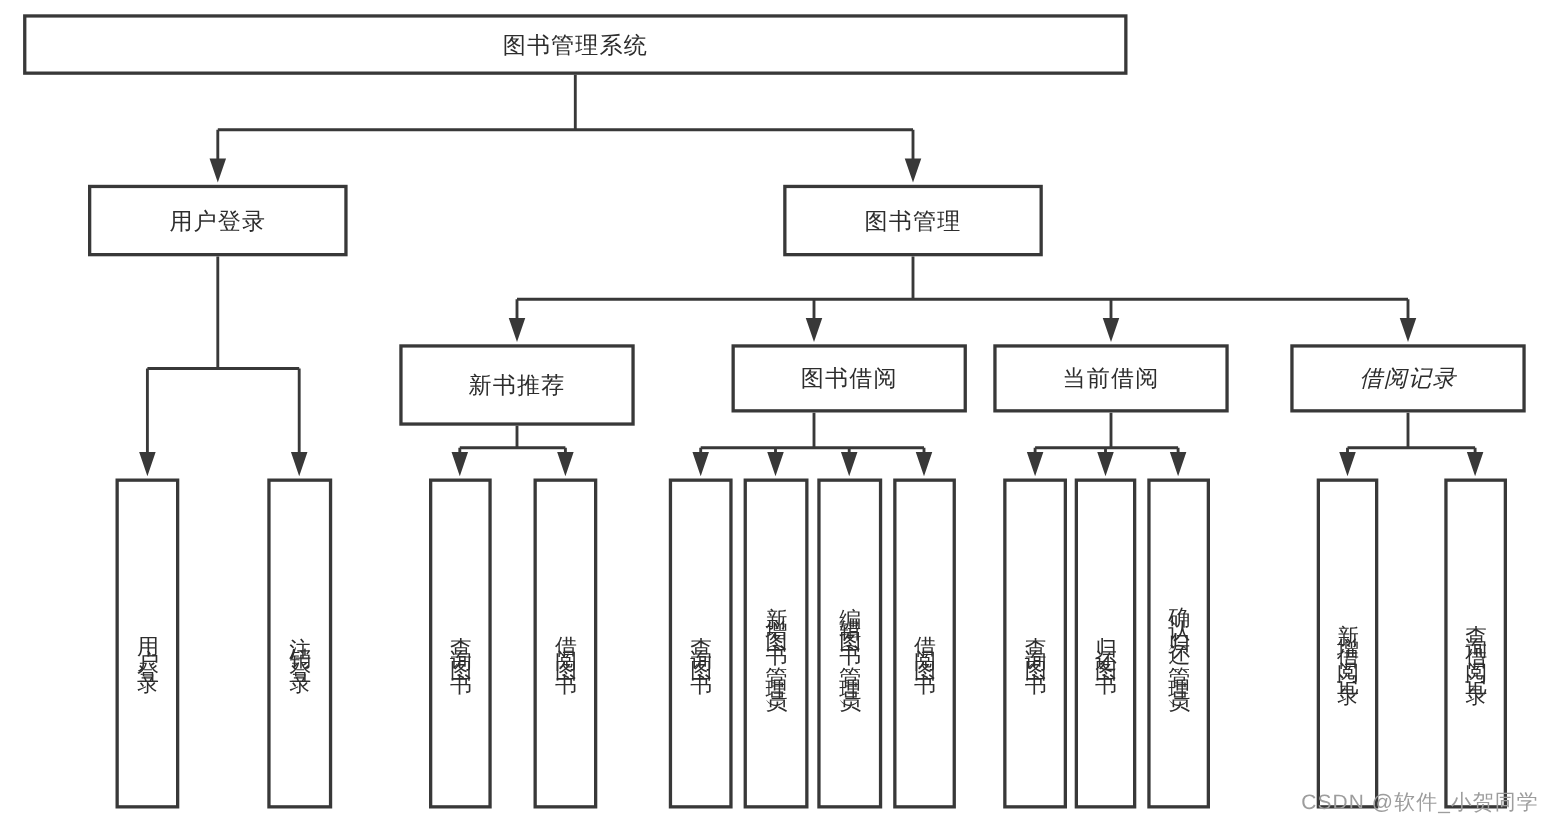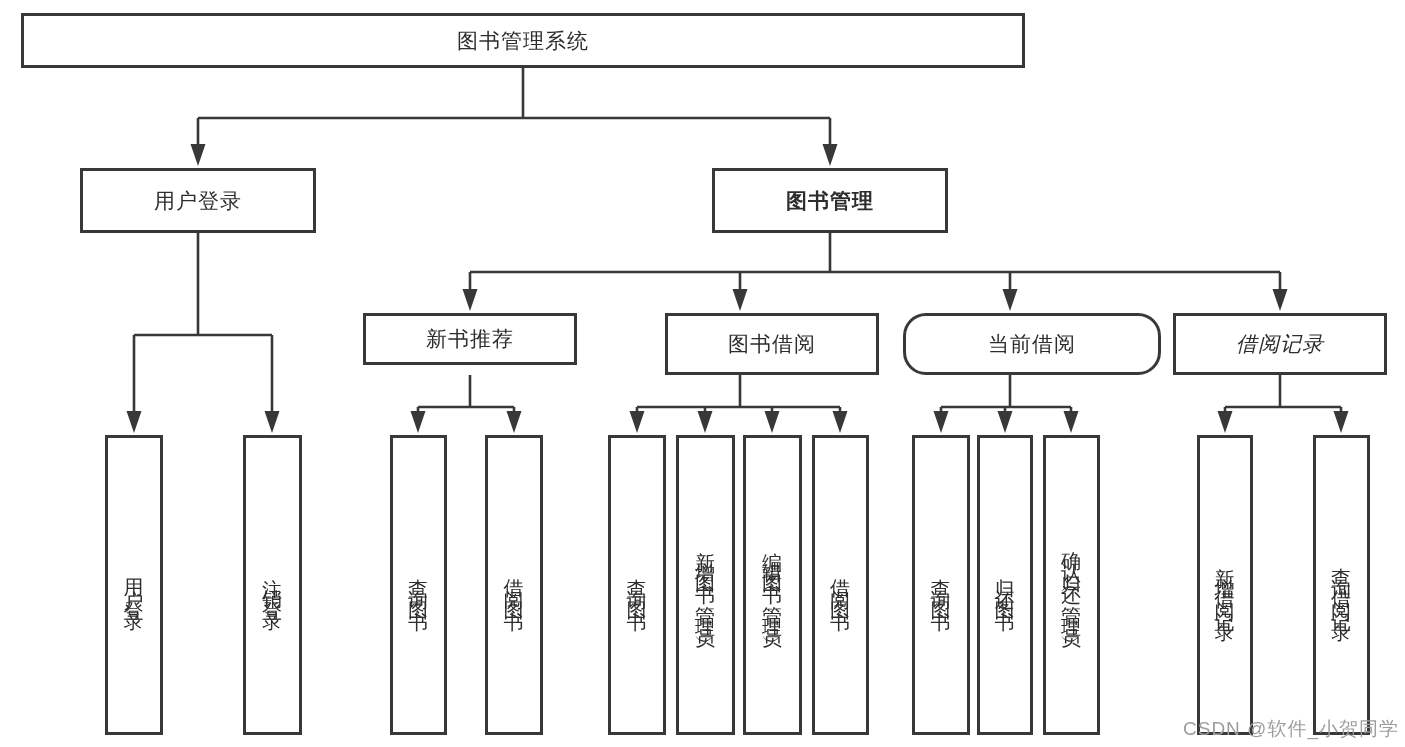--- a/index.html
+++ b/index.html
@@ -90,31 +90,31 @@
          M1333.5,411 L1348.5,411 L1341,433 Z" fill="#383838" stroke="none"></path>
   </svg>
 
   <div class="node" style="left:21px;top:13px;width:1004px;height:55px;">
     <span>图书管理系统</span>
   </div>
 
   <div class="node" style="left:80px;top:168px;width:236px;height:65px;">
     <span>用户登录</span>
   </div>
-  <div class="node" style="left:712px;top:168px;width:236px;height:65px;font-weight:bold;">
+  <div class="node" style="left:712px;top:168px;width:236px;height:65px;">
     <span>图书管理</span>
   </div>
 
-  <div class="node" style="left:363px;top:313px;width:214px;height:52px;">
+  <div class="node" style="left:363px;top:313px;width:214px;height:74px;">
     <span>新书推荐</span>
   </div>
   <div class="node" style="left:633px;top:313px;width:214px;height:62px;margin-left:32px;">
     <span>图书借阅</span>
   </div>
-  <div class="node" style="left:903px;top:313px;width:258px;height:62px;border-radius:23px;">
+  <div class="node" style="left:903px;top:313px;width:214px;height:62px;">
     <span>当前借阅</span>
   </div>
   <div class="node" style="left:1173px;top:313px;width:214px;height:62px;font-style:italic;">
     <span>借阅记录</span>
   </div>
 
   <div class="node leaf" style="left:105px;top:435px;width:58px;height:300px;">
     <span class="vtext">用户登录</span>
   </div>
   <div class="node leaf" style="left:243px;top:435px;width:59px;height:300px;">

